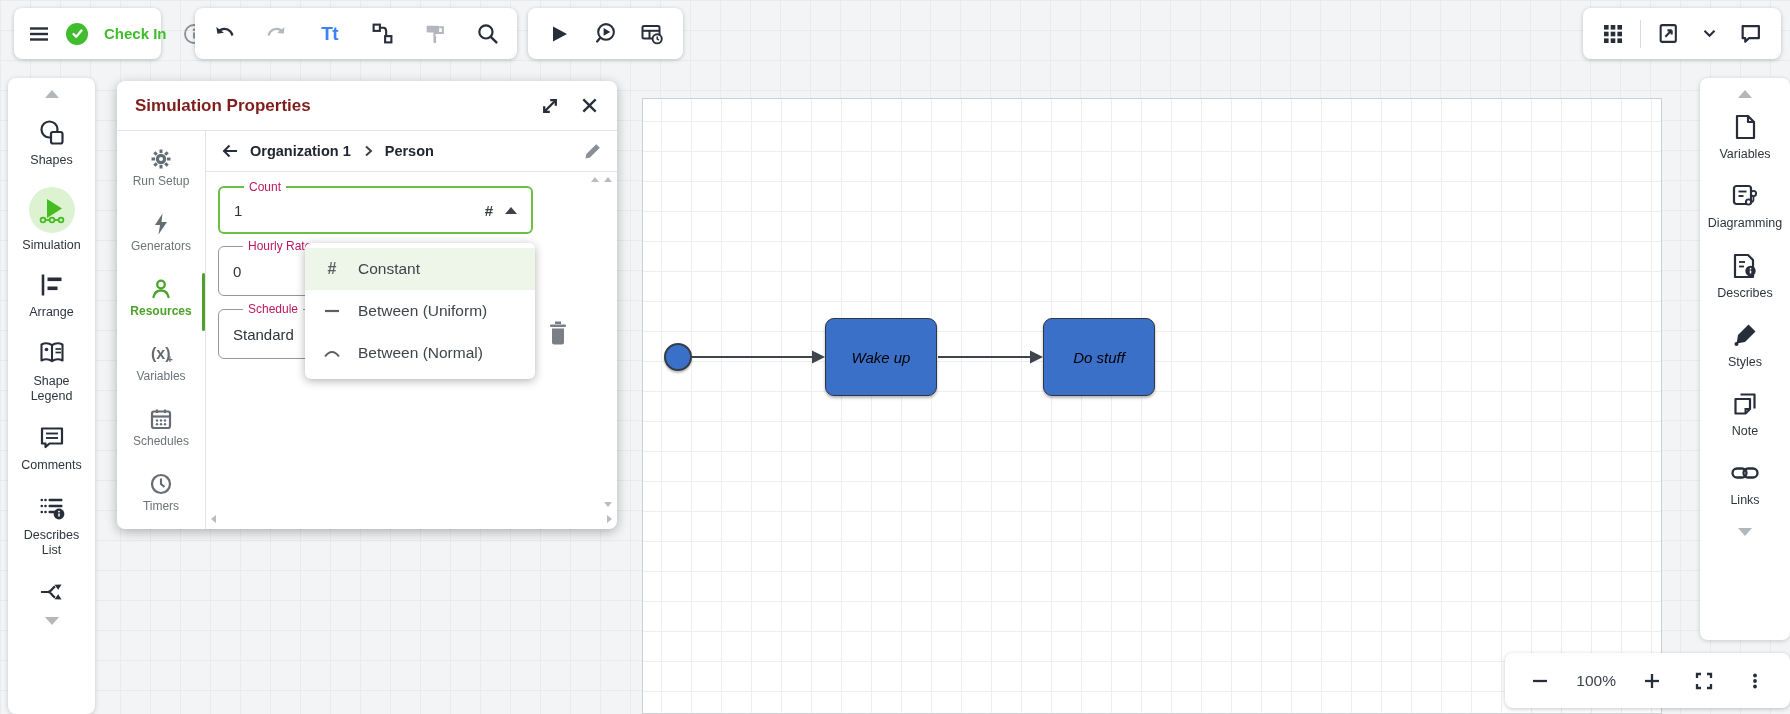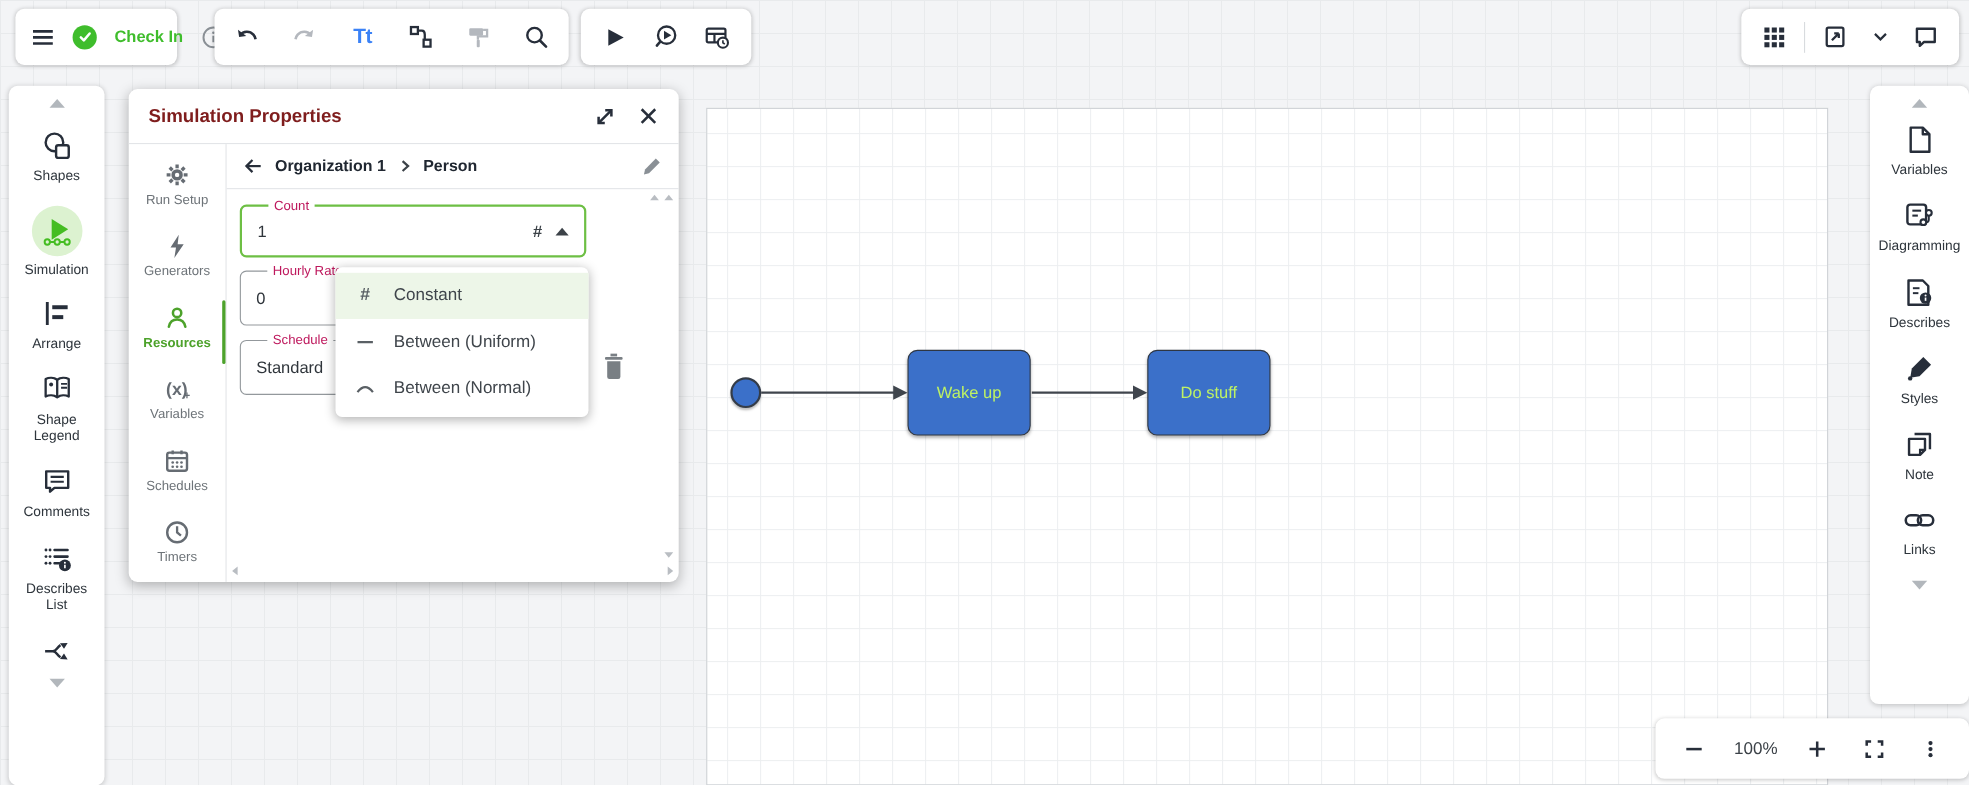--- a/index.html
+++ b/index.html
@@ -26,21 +26,21 @@
     border:1px solid #ccd0d4; z-index:1;
   }
   .diagram-layer { position:absolute; left:0; top:0; width:1790px; height:714px; z-index:2; pointer-events:none; }
   .node-circle {
     position:absolute; left:664px; top:343px; width:28px; height:28px; border-radius:50%;
     background:#3b70c9; border:2px solid #343c48; box-shadow:0 2px 2px rgba(0,0,0,.25); pointer-events:auto;
   }
   .node-box {
     position:absolute; width:112px; height:78px; background:#3b70c9; border:1px solid #2e3642;
     border-radius:9px; display:flex; align-items:center; justify-content:center;
-    color:#bef264; font-size:15px; box-shadow:0 2px 3px rgba(0,0,0,.3); pointer-events:auto;
+    color:#000000; font-size:15px; box-shadow:0 2px 3px rgba(0,0,0,.3); pointer-events:auto;font-style:italic;
   }
   .box-wake { left:825px; top:318px; }
   .box-do { left:1043px; top:318px; }
 
   
   .card {
     position:absolute; background:#fff; border-radius:8px;
     box-shadow:0 1px 4px rgba(0,0,0,.22); z-index:15;
     display:flex; align-items:center;
   }

